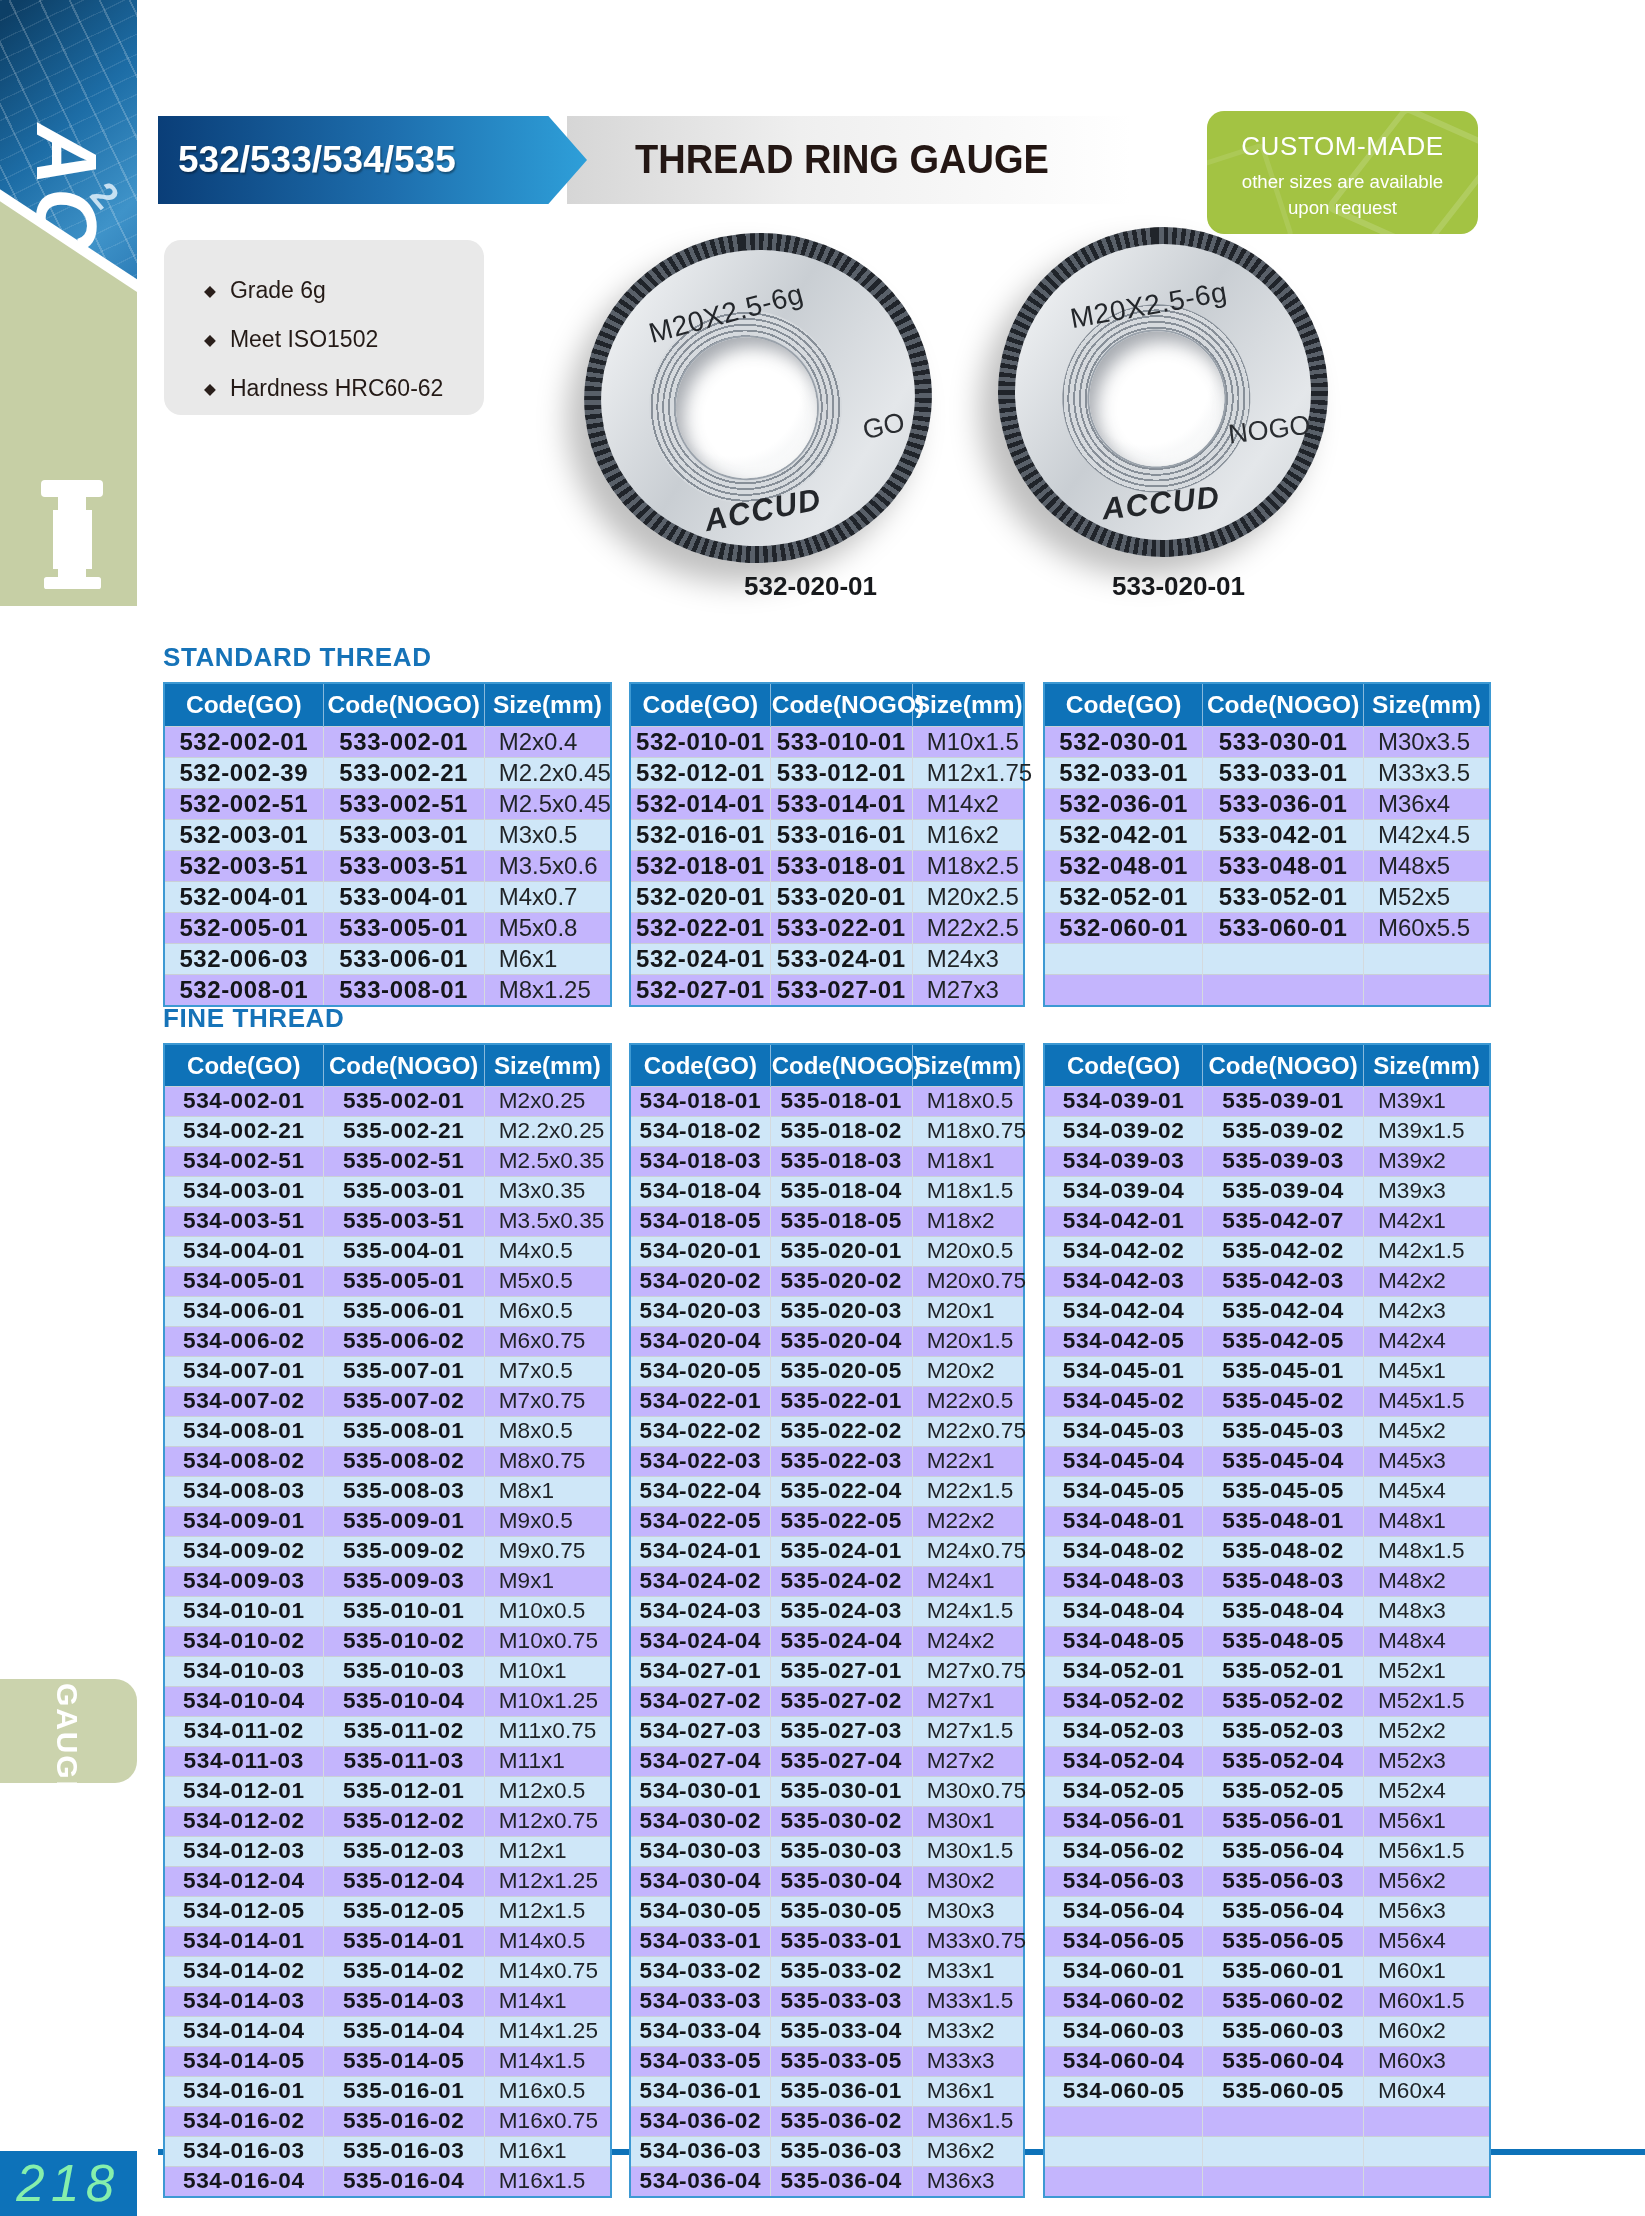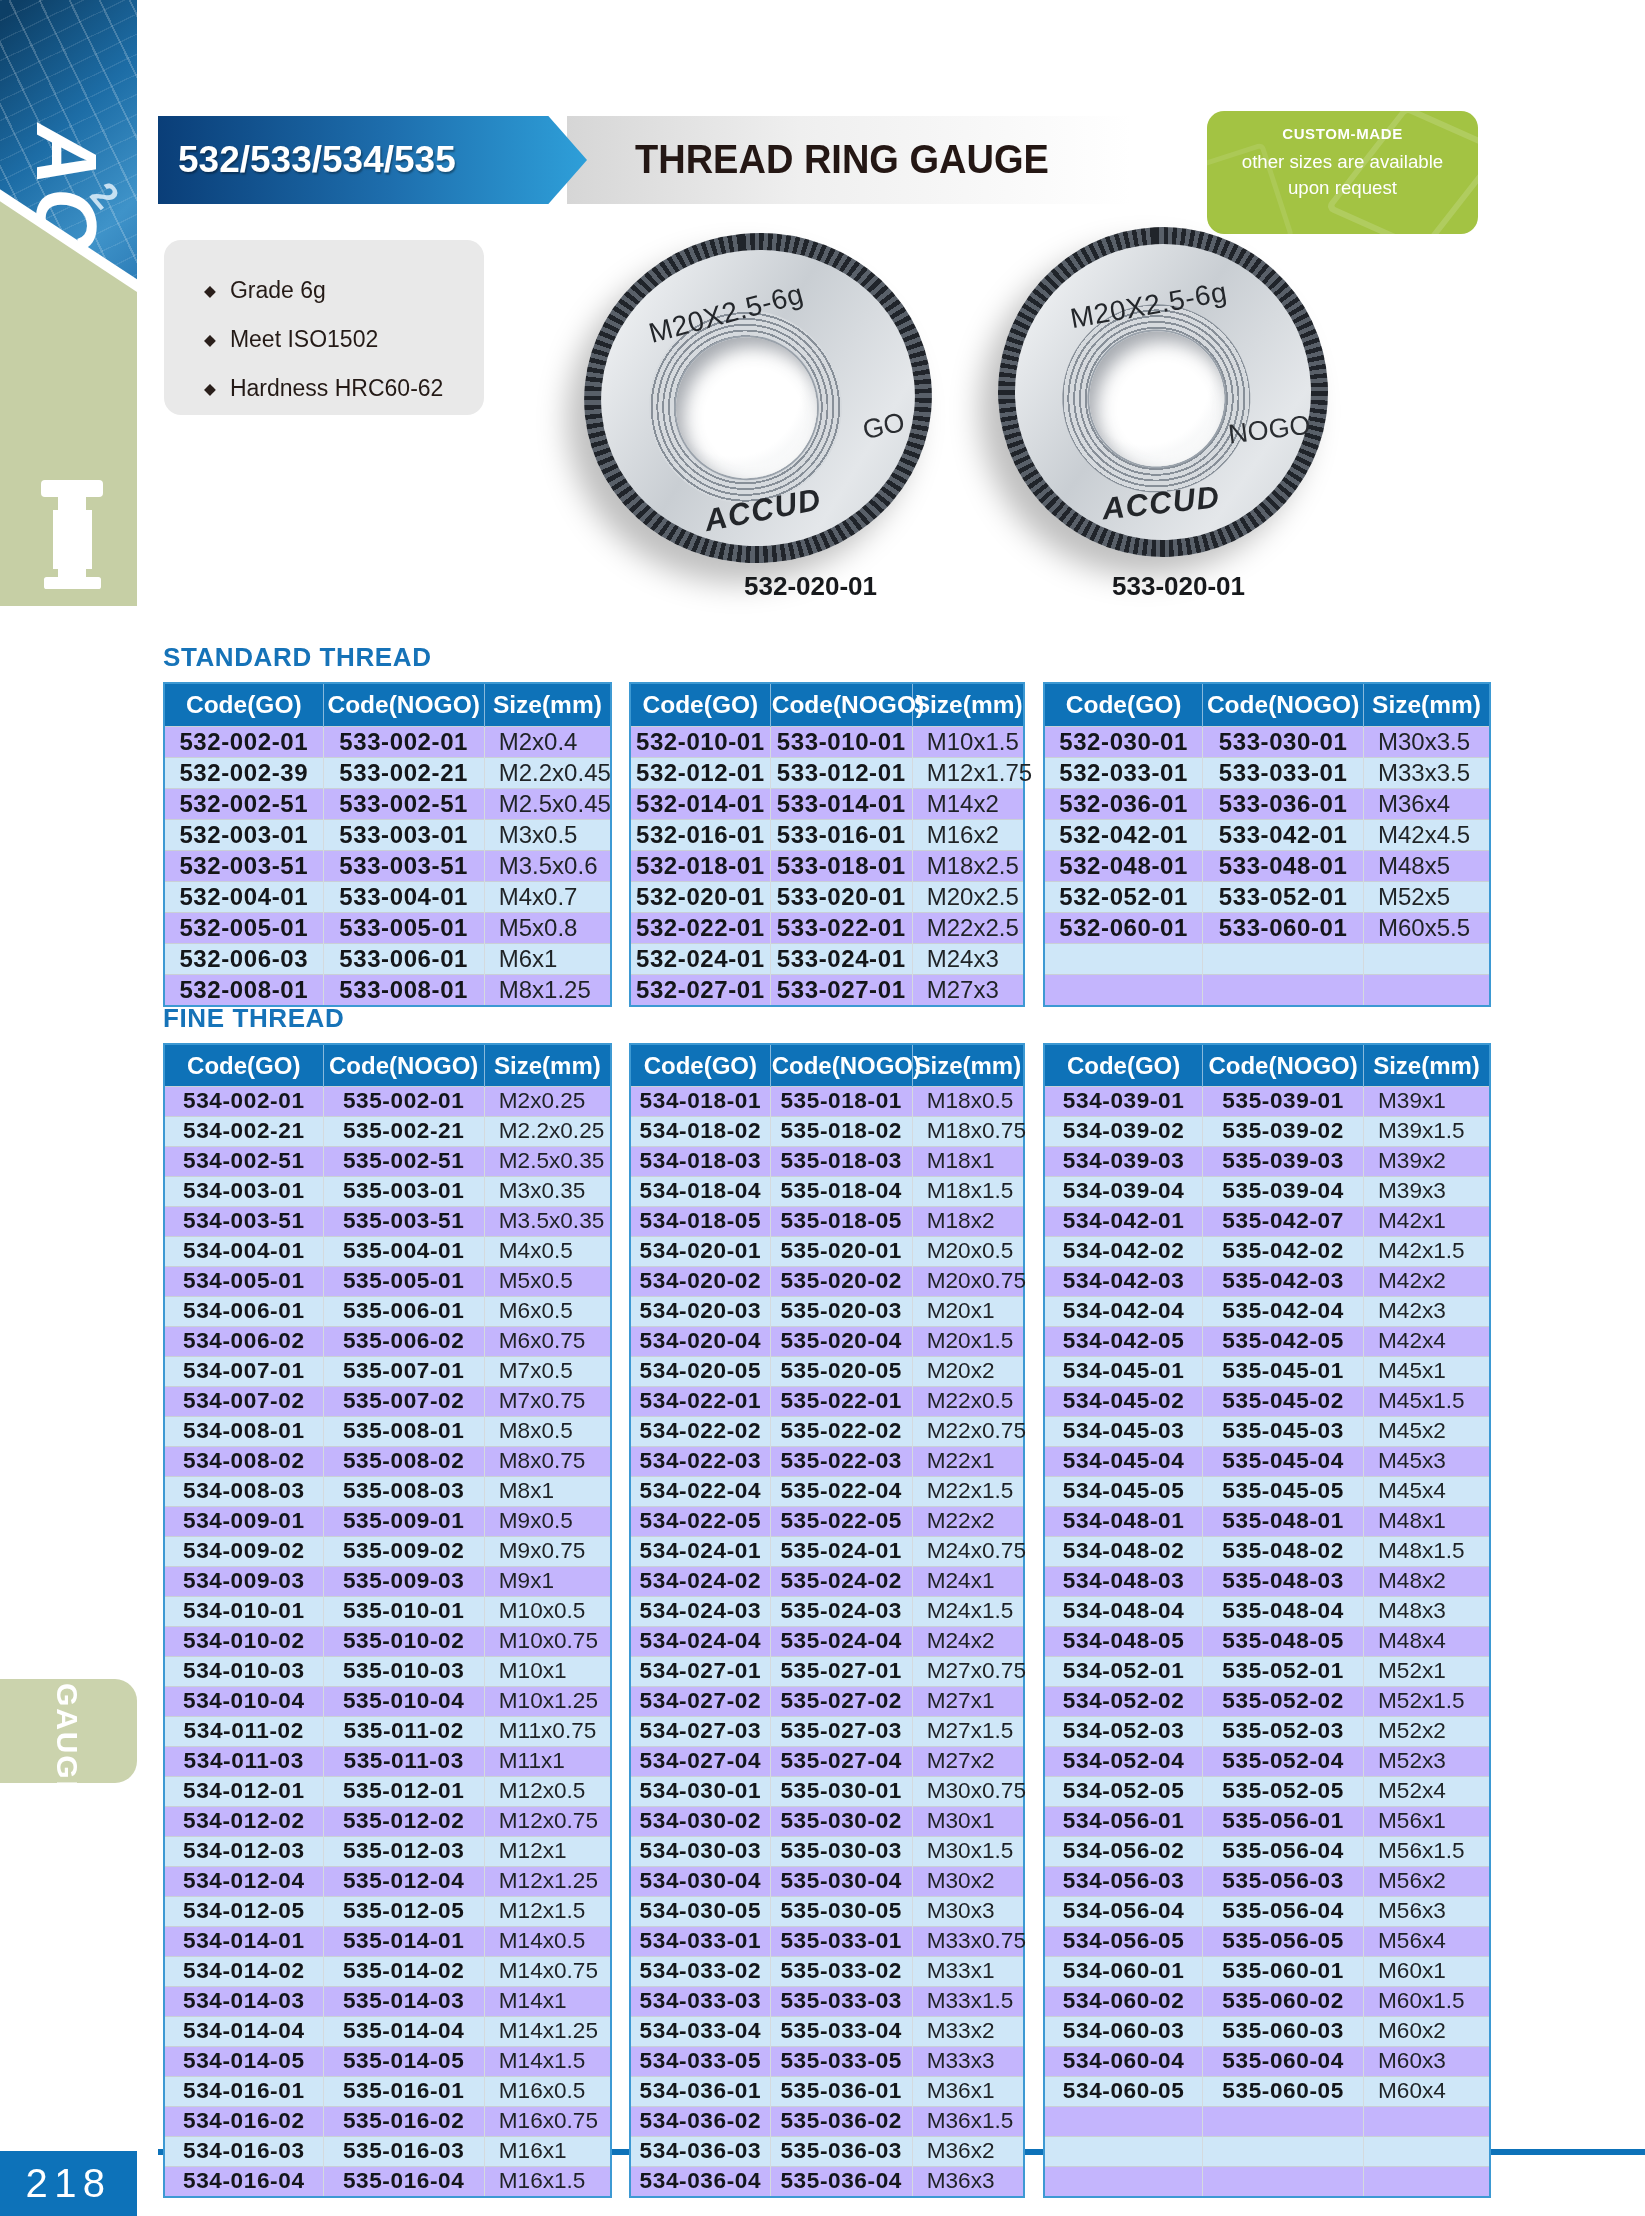--- a/index.html
+++ b/index.html
@@ -28,41 +28,41 @@
   .p3{left:11.6px;top:30px;width:39px;height:59px;}
   .p4{left:17px;top:89px;width:28px;height:7.7px;}
   .p5{left:2.6px;top:97px;width:57px;height:11.6px;border-radius:2.6px;}
   .gauge-tab{position:absolute;left:0;top:1679px;width:137px;height:104px;background:#cbd3ad;
     border-radius:0 22px 22px 0;}
   .gauge-tab span{position:absolute;left:84px;top:3.9px;width:97px;display:block;
     transform:rotate(90deg);transform-origin:top left;color:#fff;font-size:30px;font-weight:700;
     letter-spacing:1.9px;white-space:nowrap;}
   .page-num{position:absolute;left:0;top:2151px;width:137px;height:65px;background:#0d72b9;
     display:flex;align-items:center;justify-content:center;}
-  .page-num span{color:#ffffff;font-size:40px;letter-spacing:6.4px;}
+  .page-num span{color:#86efac;font-size:51px;letter-spacing:6.4px;font-style:italic;}
   .bottom-rule{position:absolute;left:158px;top:2149px;width:1487px;height:5.8px;background:#0d72b9;}
 
   
   .gray-band{position:absolute;left:567px;top:116px;width:664px;height:88px;
     background:linear-gradient(90deg,#d6d6d6,#efefef 35%,#ffffff 85%);}
   .banner{position:absolute;left:158px;top:116px;width:429px;height:88px;
     clip-path:polygon(0 0,91% 0,100% 50%,91% 100%,0 100%);
     background:linear-gradient(90deg,#0a3e78,#1e6fae 55%,#2e9fd9);
     display:flex;align-items:center;}
   .banner span{color:#fff;font-size:37px;font-weight:700;padding-left:20px;
     text-shadow:1.3px 1.9px 1.9px rgba(0,0,0,.35);}
   .title{position:absolute;left:635px;top:137px;margin:0;color:#241714;font-size:40px;
     font-weight:700;letter-spacing:0;transform:scaleX(.95);transform-origin:left;white-space:nowrap;}
   .badge{position:absolute;left:1207px;top:111px;width:271px;height:123px;background:#a3c343;
     border-radius:17px;overflow:hidden;text-align:center;color:#fff;}
   .badge::before{content:"";position:absolute;right:9px;top:3.9px;width:97px;height:116px;
     border:6.4px solid rgba(255,255,255,.15);transform:rotate(24deg) skewX(-14deg);border-radius:9px;}
   .badge::after{content:"";position:absolute;left:-13px;bottom:-19.3px;width:77px;height:90px;
     border:5.2px solid rgba(255,255,255,.10);transform:rotate(-18deg);border-radius:6.4px;}
-  .badge-title{position:relative;margin-top:14px;font-size:15px;font-weight:700;letter-spacing:0.6px;}
+  .badge-title{position:relative;margin-top:20px;font-size:26px;font-weight:400;letter-spacing:0.6px;}
   .badge-line{position:relative;font-size:18.7px;line-height:26px;}
   .badge-line.first{margin-top:7px;}
 
   
   .features{position:absolute;left:164px;top:240px;width:320px;height:175px;background:#e9e9e9;
     border-radius:17px;list-style:none;margin:0;padding:26px 0 0 40px;box-sizing:border-box;}
   .features li{font-size:23px;color:#241a16;line-height:48px;white-space:nowrap;}
   .features .dia{display:inline-block;font-size:15.5px;color:#2a1f1b;margin-right:14px;vertical-align:1.9px;}
 
   

